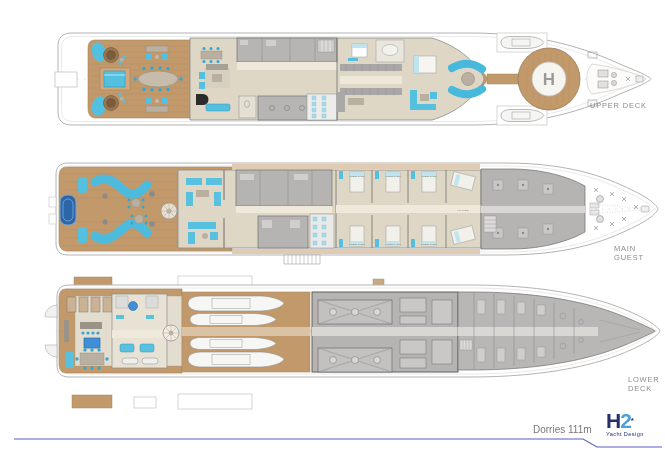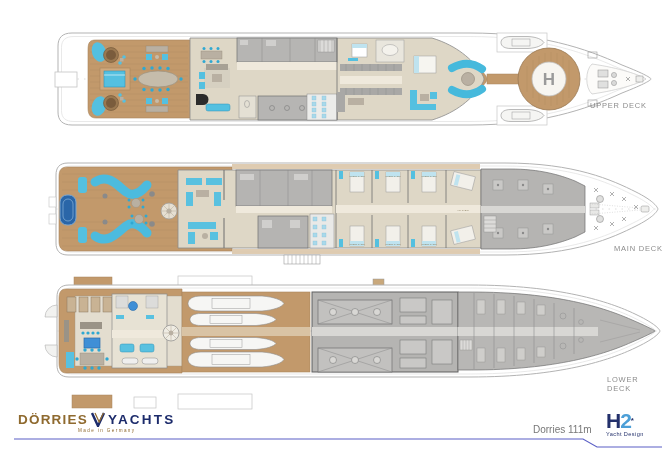--- a/index.html
+++ b/index.html
@@ -585,34 +585,23 @@
 
     <rect x="72" y="395" width="40" height="13" fill="#c2996b" stroke="#a8855c" stroke-width=".5"></rect>
     <rect x="134" y="397" width="22" height="11" fill="#ffffff" stroke="#c4c4c4" stroke-width=".7"></rect>
     <rect x="178" y="394" width="74" height="15" fill="#ffffff" stroke="#c4c4c4" stroke-width=".7"></rect>
   </g>
 
   <polyline points="14,439 583,439 597,447 662,447" fill="none" stroke="#5a5fc5" stroke-width="1.1"></polyline>
 </svg>
 
 <div class="deck-label" style="left:590px;top:101px;">UPPER DECK</div>
-<div class="deck-label" style="left:614px;top:244px;">MAIN DECK</div>
-<div class="deck-label" style="left:607px;top:375px;">LOWER DECK</div>
-
-<div class="brand">
-  <div class="brand-row">
-    <span class="brand-left">DÖRRIES</span>
-    <svg width="14" height="15" viewBox="0 0 14 15">
-      <path d="M1,1 L7,14 L13,1" fill="none" stroke="#1c2b6b" stroke-width="2.4"></path>
-      <path d="M4,1 L8.2,10 L12.5,1" fill="none" stroke="#8f6a2f" stroke-width="1.2"></path>
-    </svg>
-    <span class="brand-right">YACHTS</span>
-  </div>
-  <div class="brand-tagline">Made in Germany</div>
-</div>
+<div class="deck-label" style="left:614px;top:244px;">MAIN GUEST</div>
+<div class="deck-label" style="left:628px;top:375px;">LOWER DECK</div>
+
 
 <div class="proj-label">Dorries 111m</div>
 
 <div class="designer">
   <div class="designer-mark"><span class="h">H</span><span class="two">2</span><span class="star">*</span></div>
   <div class="designer-sub">Yacht Design</div>
 </div>
 
 </div>
 

